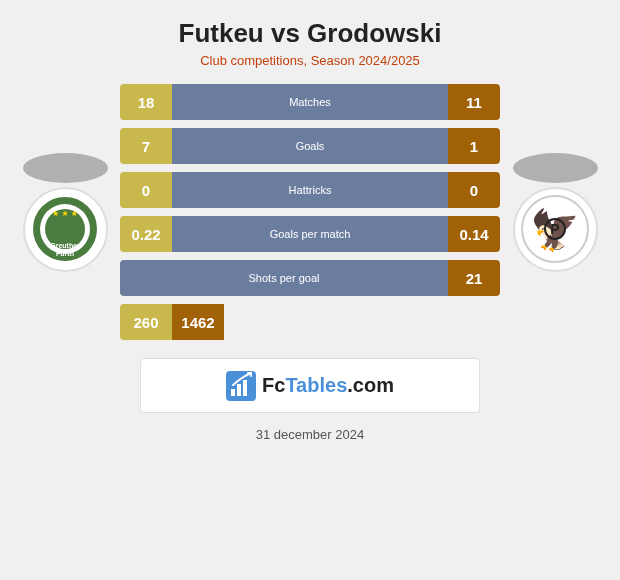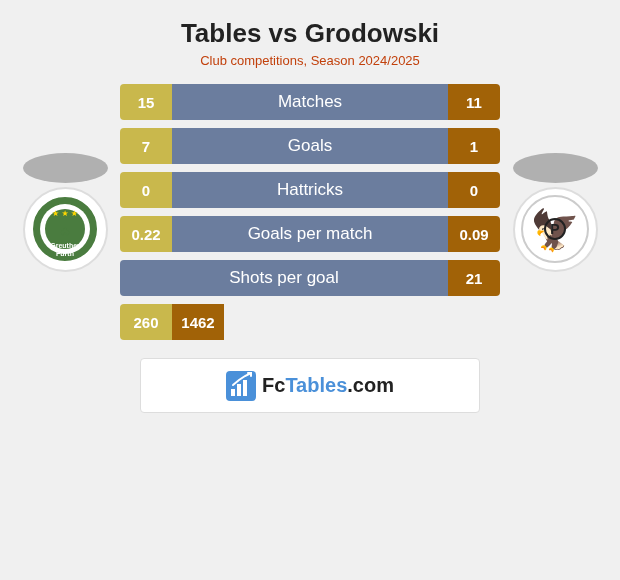--- a/index.html
+++ b/index.html
@@ -80,21 +80,21 @@
       height: 100%;
       display: flex;
       align-items: center;
       justify-content: center;
       flex-shrink: 0;
     }
 
     .stat-label {
       background: #6b7d9e;
       color: #fff;
-      font-size: 17px;
+      font-size: 11px;
       flex: 1;
       height: 100%;
       display: flex;
       align-items: center;
       justify-content: center;
       font-weight: 500;
     }
 
     .stat-right-val {
       background: #a16207;
@@ -181,21 +181,21 @@
       color: #555;
       text-align: center;
     }
   </style>
 </head>
 <body>
 
 <div class="container">
 
   <div class="title-section">
-    <div class="main-title">Tables vs Grodowski</div>
+    <div class="main-title">Futkeu vs Grodowski</div>
     <div class="subtitle">Club competitions, Season 2024/2025</div>
   </div>
 
   <div class="stats-area">
 
     <div class="left-logo">
       <div class="logo-column">
         <div class="oval-left"></div>
         <div class="logo-circle logo-left-circle">
 
@@ -209,38 +209,38 @@
             <text x="35" y="42" text-anchor="middle" font-size="14" fill="#4a7c3f">♣</text>
             <text x="35" y="54" text-anchor="middle" font-size="7" fill="#fff" font-weight="bold">Greuther</text>
             <text x="35" y="62" text-anchor="middle" font-size="7" fill="#fff" font-weight="bold">Fürth</text>
           </svg>
         </div>
       </div>
     </div>
 
     <div class="stats-rows" id="stats-rows">
     <div class="stat-row">
-          <div class="stat-left-val">15</div>
+          <div class="stat-left-val">18</div>
           <div class="stat-label">Matches</div>
           <div class="stat-right-val">11</div>
         </div>
         <div class="stat-row">
           <div class="stat-left-val">7</div>
           <div class="stat-label">Goals</div>
           <div class="stat-right-val">1</div>
         </div>
         <div class="stat-row">
           <div class="stat-left-val">0</div>
           <div class="stat-label">Hattricks</div>
           <div class="stat-right-val">0</div>
         </div>
         <div class="stat-row">
           <div class="stat-left-val">0.22</div>
           <div class="stat-label">Goals per match</div>
-          <div class="stat-right-val">0.09</div>
+          <div class="stat-right-val">0.14</div>
         </div>
         <div class="stat-row">
           <div class="stat-label">Shots per goal</div>
           <div class="stat-right-val">21</div>
         </div>
         <div class="stat-row">
           <div class="stat-left-val">260</div>
           <div class="stat-right-val">1462</div>
         </div>
       </div>
@@ -270,14 +270,15 @@
       <rect x="11" y="13" width="4" height="12" fill="#fff"></rect>
       <rect x="17" y="9" width="4" height="16" fill="#fff"></rect>
       <polyline points="7,14 13,9 19,5 25,2" stroke="#fff" stroke-width="2" fill="none" stroke-linecap="round"></polyline>
       <polyline points="22,2 25,2 25,5" stroke="#fff" stroke-width="2" fill="none" stroke-linecap="round"></polyline>
     </svg>
     <div class="fctables-text">
       Fc<span>Tables</span>.com
     </div>
   </div>
 
+  <div class="date-footer">31 december 2024</div>
 
 </div>
 
 </body></html>

